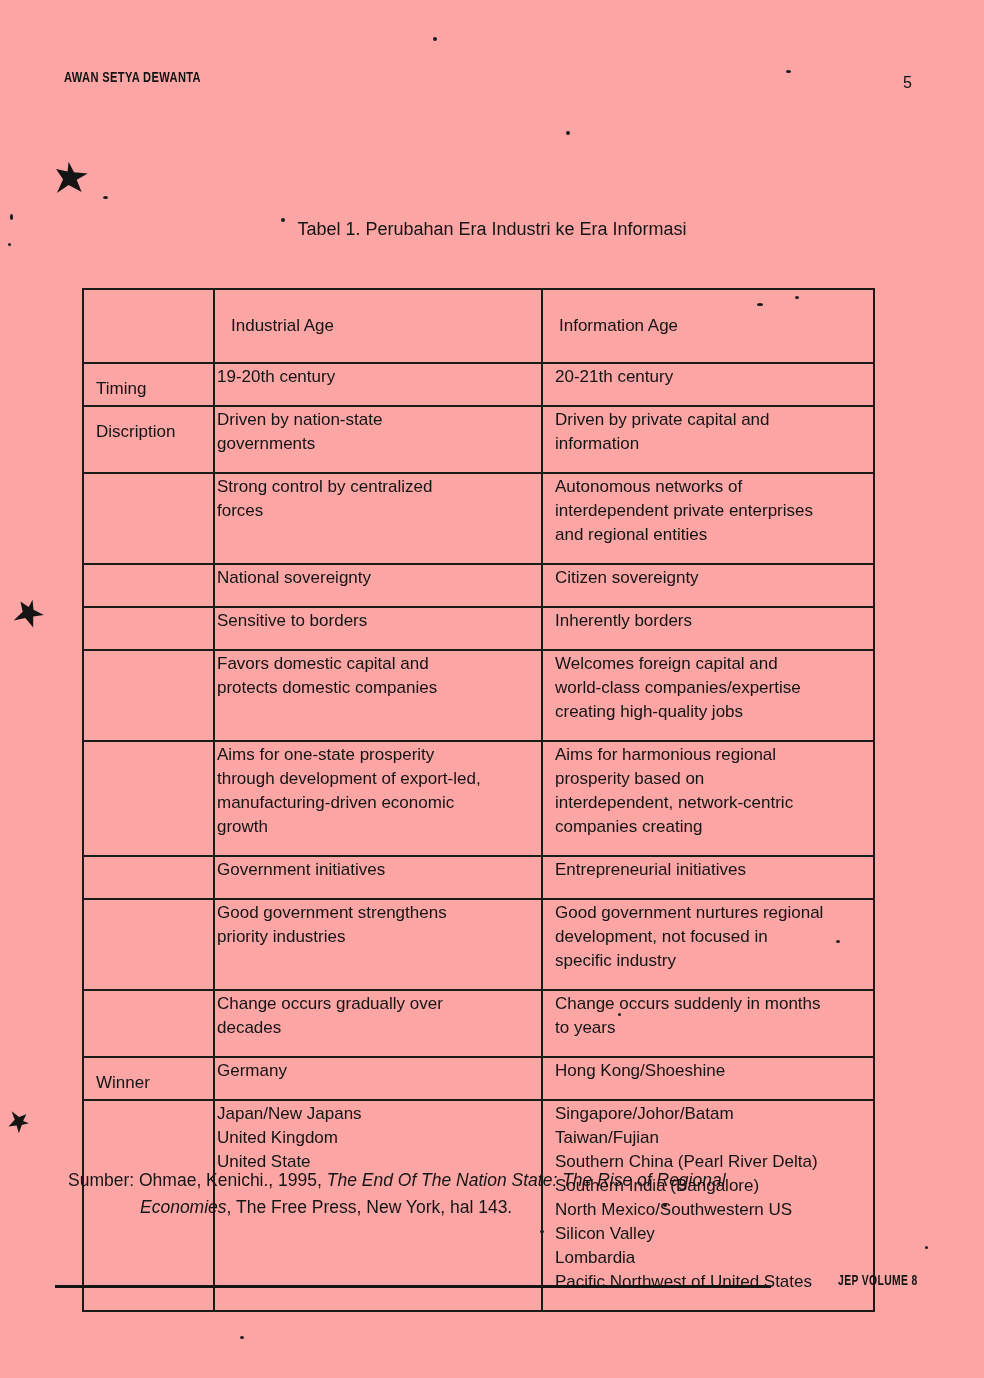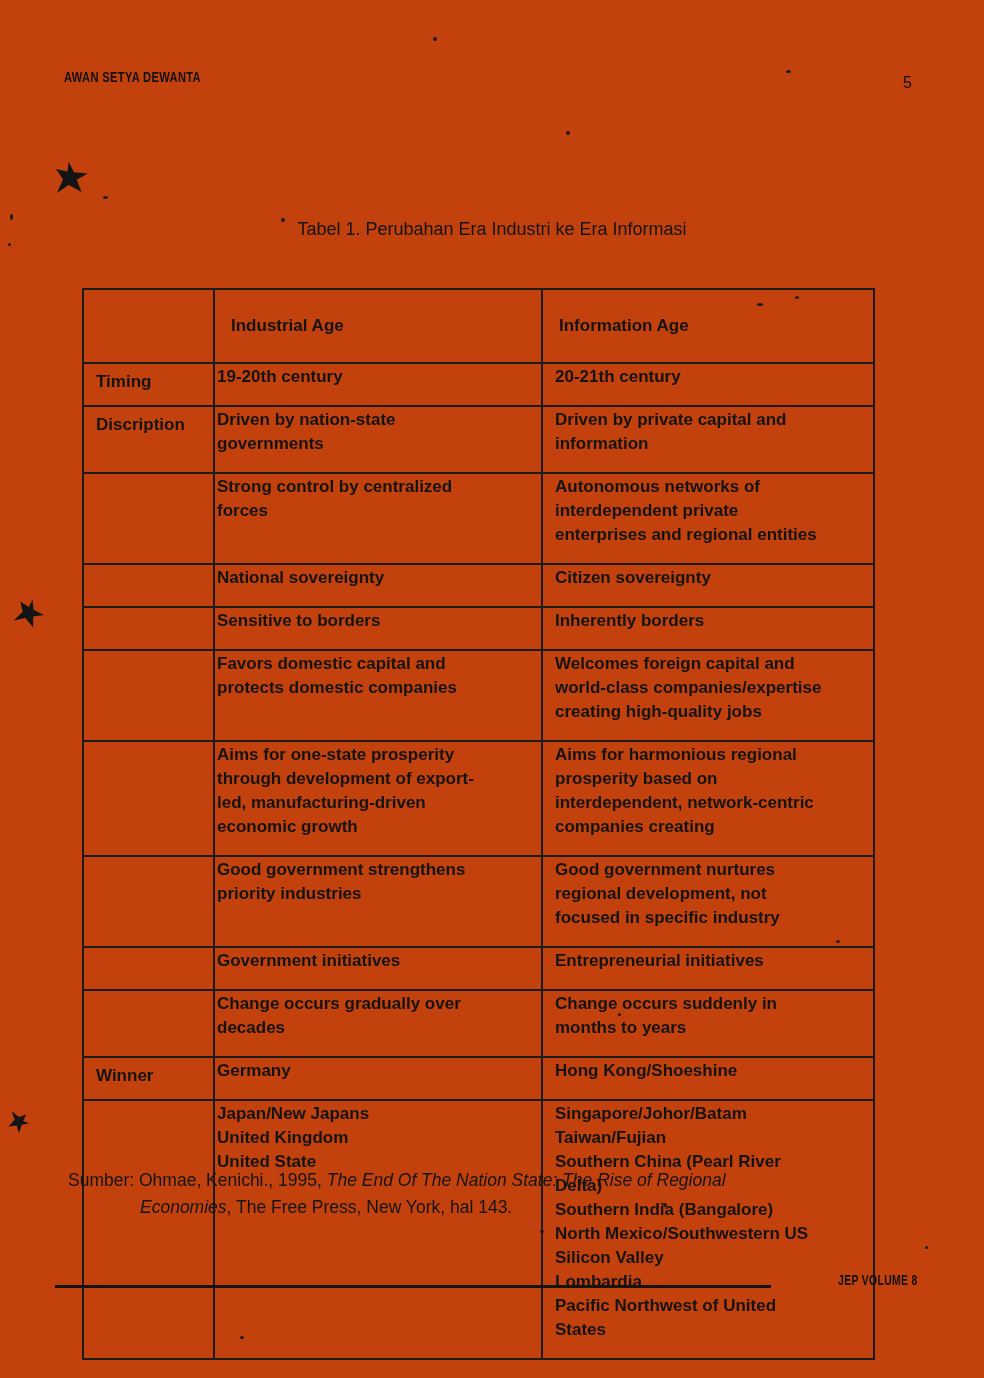--- a/index.html
+++ b/index.html
@@ -1,20 +1,20 @@
 <!DOCTYPE html>
 <html><head>
 <meta charset="utf-8">
 <style>
   html,body{margin:0;padding:0;background:#e8e8e4;}
   .page{
     position:relative;
     width:984px;height:1378px;
     margin:0 auto;
-    background:#c2410c;
+    background:#fca5a5;
     color:#161616;
     font-family:"Liberation Sans", sans-serif;
     overflow:hidden;
   }
   
   .author{
     position:absolute;left:64px;top:68px;
     font-size:15px;font-weight:700;letter-spacing:.5px;
     transform:scaleX(.74);transform-origin:left center;
     color:#111;
@@ -35,27 +35,27 @@
     border-collapse:collapse;
     table-layout:fixed;
     font-size:17px;line-height:24px;color:#141414;
   }
   table.cmp col.c1{width:131px;}
   table.cmp col.c2{width:328px;}
   table.cmp col.c3{width:332px;}
   table.cmp th, table.cmp td{
     border:2px solid #1b1b1b;
     vertical-align:top;
-    font-weight:700;
+    font-weight:400;
     text-align:left;
     white-space:pre-line;
     overflow:hidden;
   }
   table.cmp th{vertical-align:middle;padding:2px 10px 2px 16px;}
-  table.cmp td.lab{padding:6px 6px 1px 12px;}
+  table.cmp td.lab{padding:13px 6px 1px 12px;}
   table.cmp td.ind{padding:1px 58px 1px 2px;}
   table.cmp td.inf{padding:1px 49px 16px 12px;}
   
   .source{
     position:absolute;left:68px;top:1139px;width:810px;
     font-size:17.5px;line-height:27px;color:#151515;margin-top:28px;
   }
   .source i{font-style:italic;}
   
   .footrule{
@@ -123,29 +123,29 @@
     <tr style="height:72px">
       <td class="lab"></td>
       <td class="ind">Favors domestic capital and protects domestic companies</td>
       <td class="inf">Welcomes foreign capital and world-class companies/expertise creating high-quality jobs</td>
     </tr>
     <tr style="height:98px">
       <td class="lab"></td>
       <td class="ind">Aims for one-state prosperity through development of export-led, manufacturing-driven economic growth</td>
       <td class="inf">Aims for harmonious regional prosperity based on interdependent, network-centric companies creating</td>
     </tr>
+    <tr style="height:25px">
+      <td class="lab"></td>
+      <td class="ind">Government initiatives</td>
+      <td class="inf">Entrepreneurial initiatives</td>
+    </tr>
     <tr style="height:75px">
       <td class="lab"></td>
       <td class="ind">Good government strengthens priority industries</td>
       <td class="inf">Good government nurtures regional development, not focused in specific industry</td>
-    </tr>
-    <tr style="height:25px">
-      <td class="lab"></td>
-      <td class="ind">Government initiatives</td>
-      <td class="inf">Entrepreneurial initiatives</td>
     </tr>
     <tr style="height:47px">
       <td class="lab"></td>
       <td class="ind">Change occurs gradually over decades</td>
       <td class="inf">Change occurs suddenly in months to years</td>
     </tr>
     <tr style="height:25px">
       <td class="lab">Winner</td>
       <td class="ind">Germany</td>
       <td class="inf">Hong Kong/Shoeshine</td>

